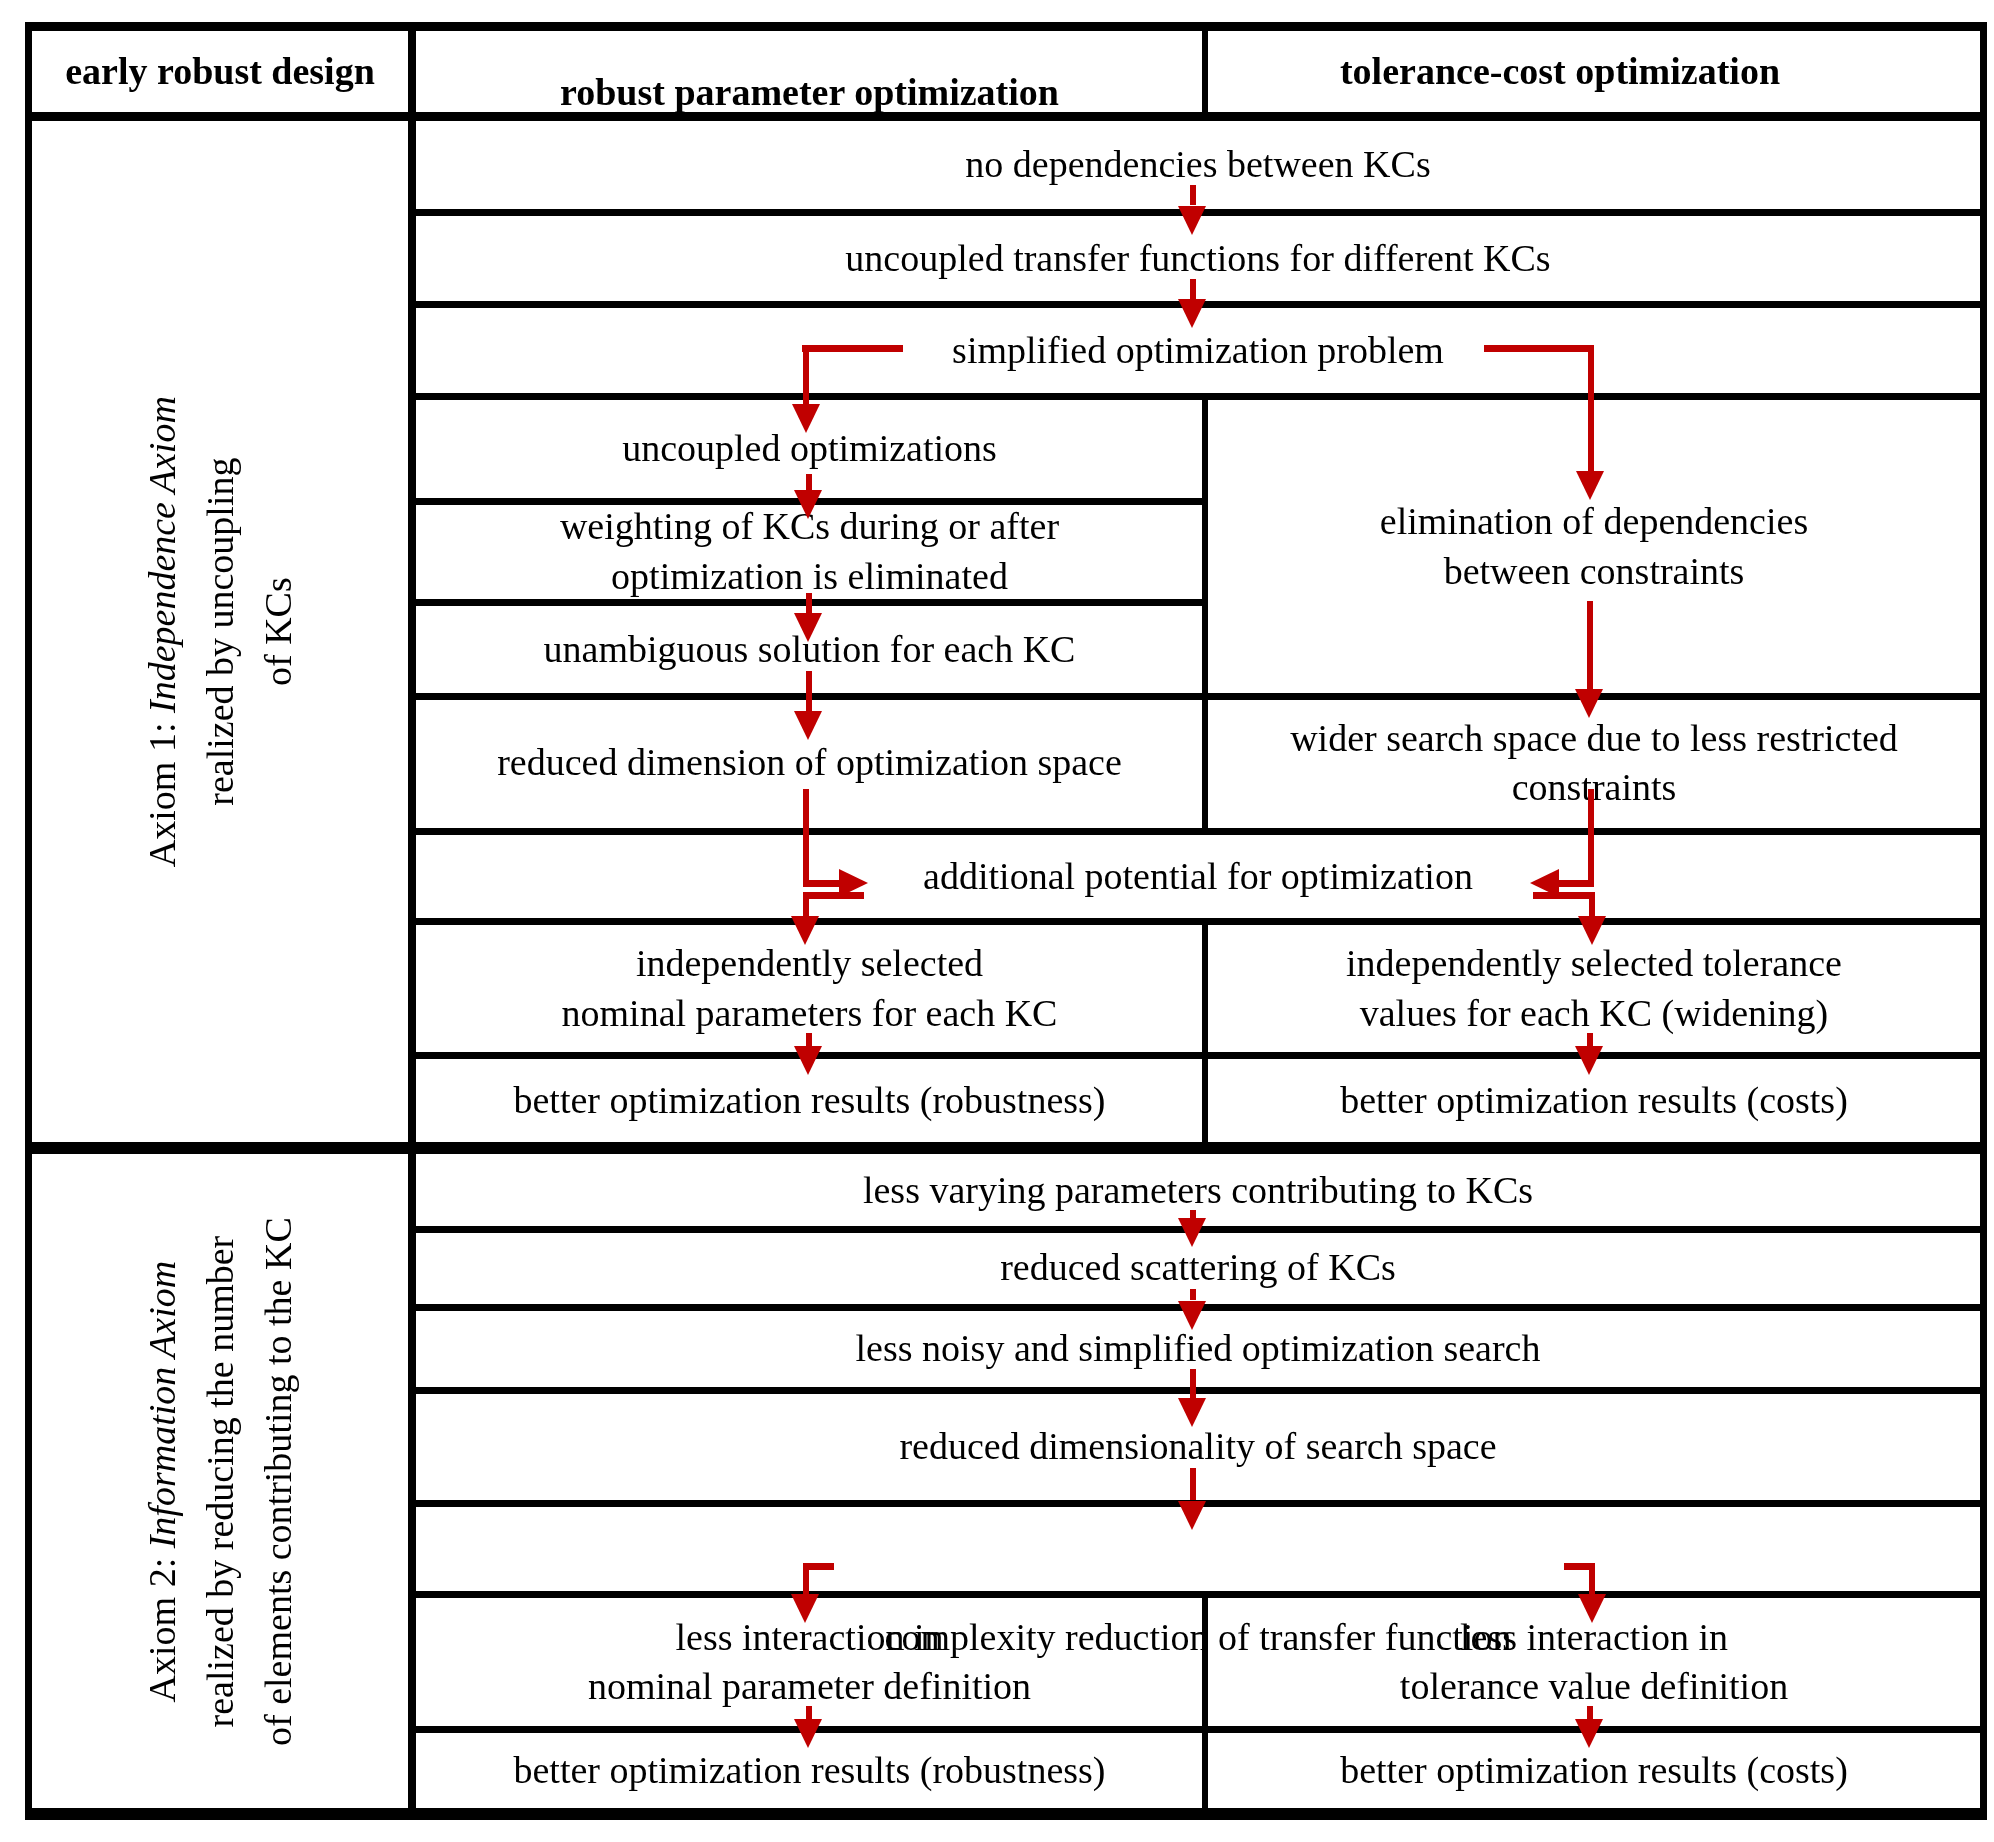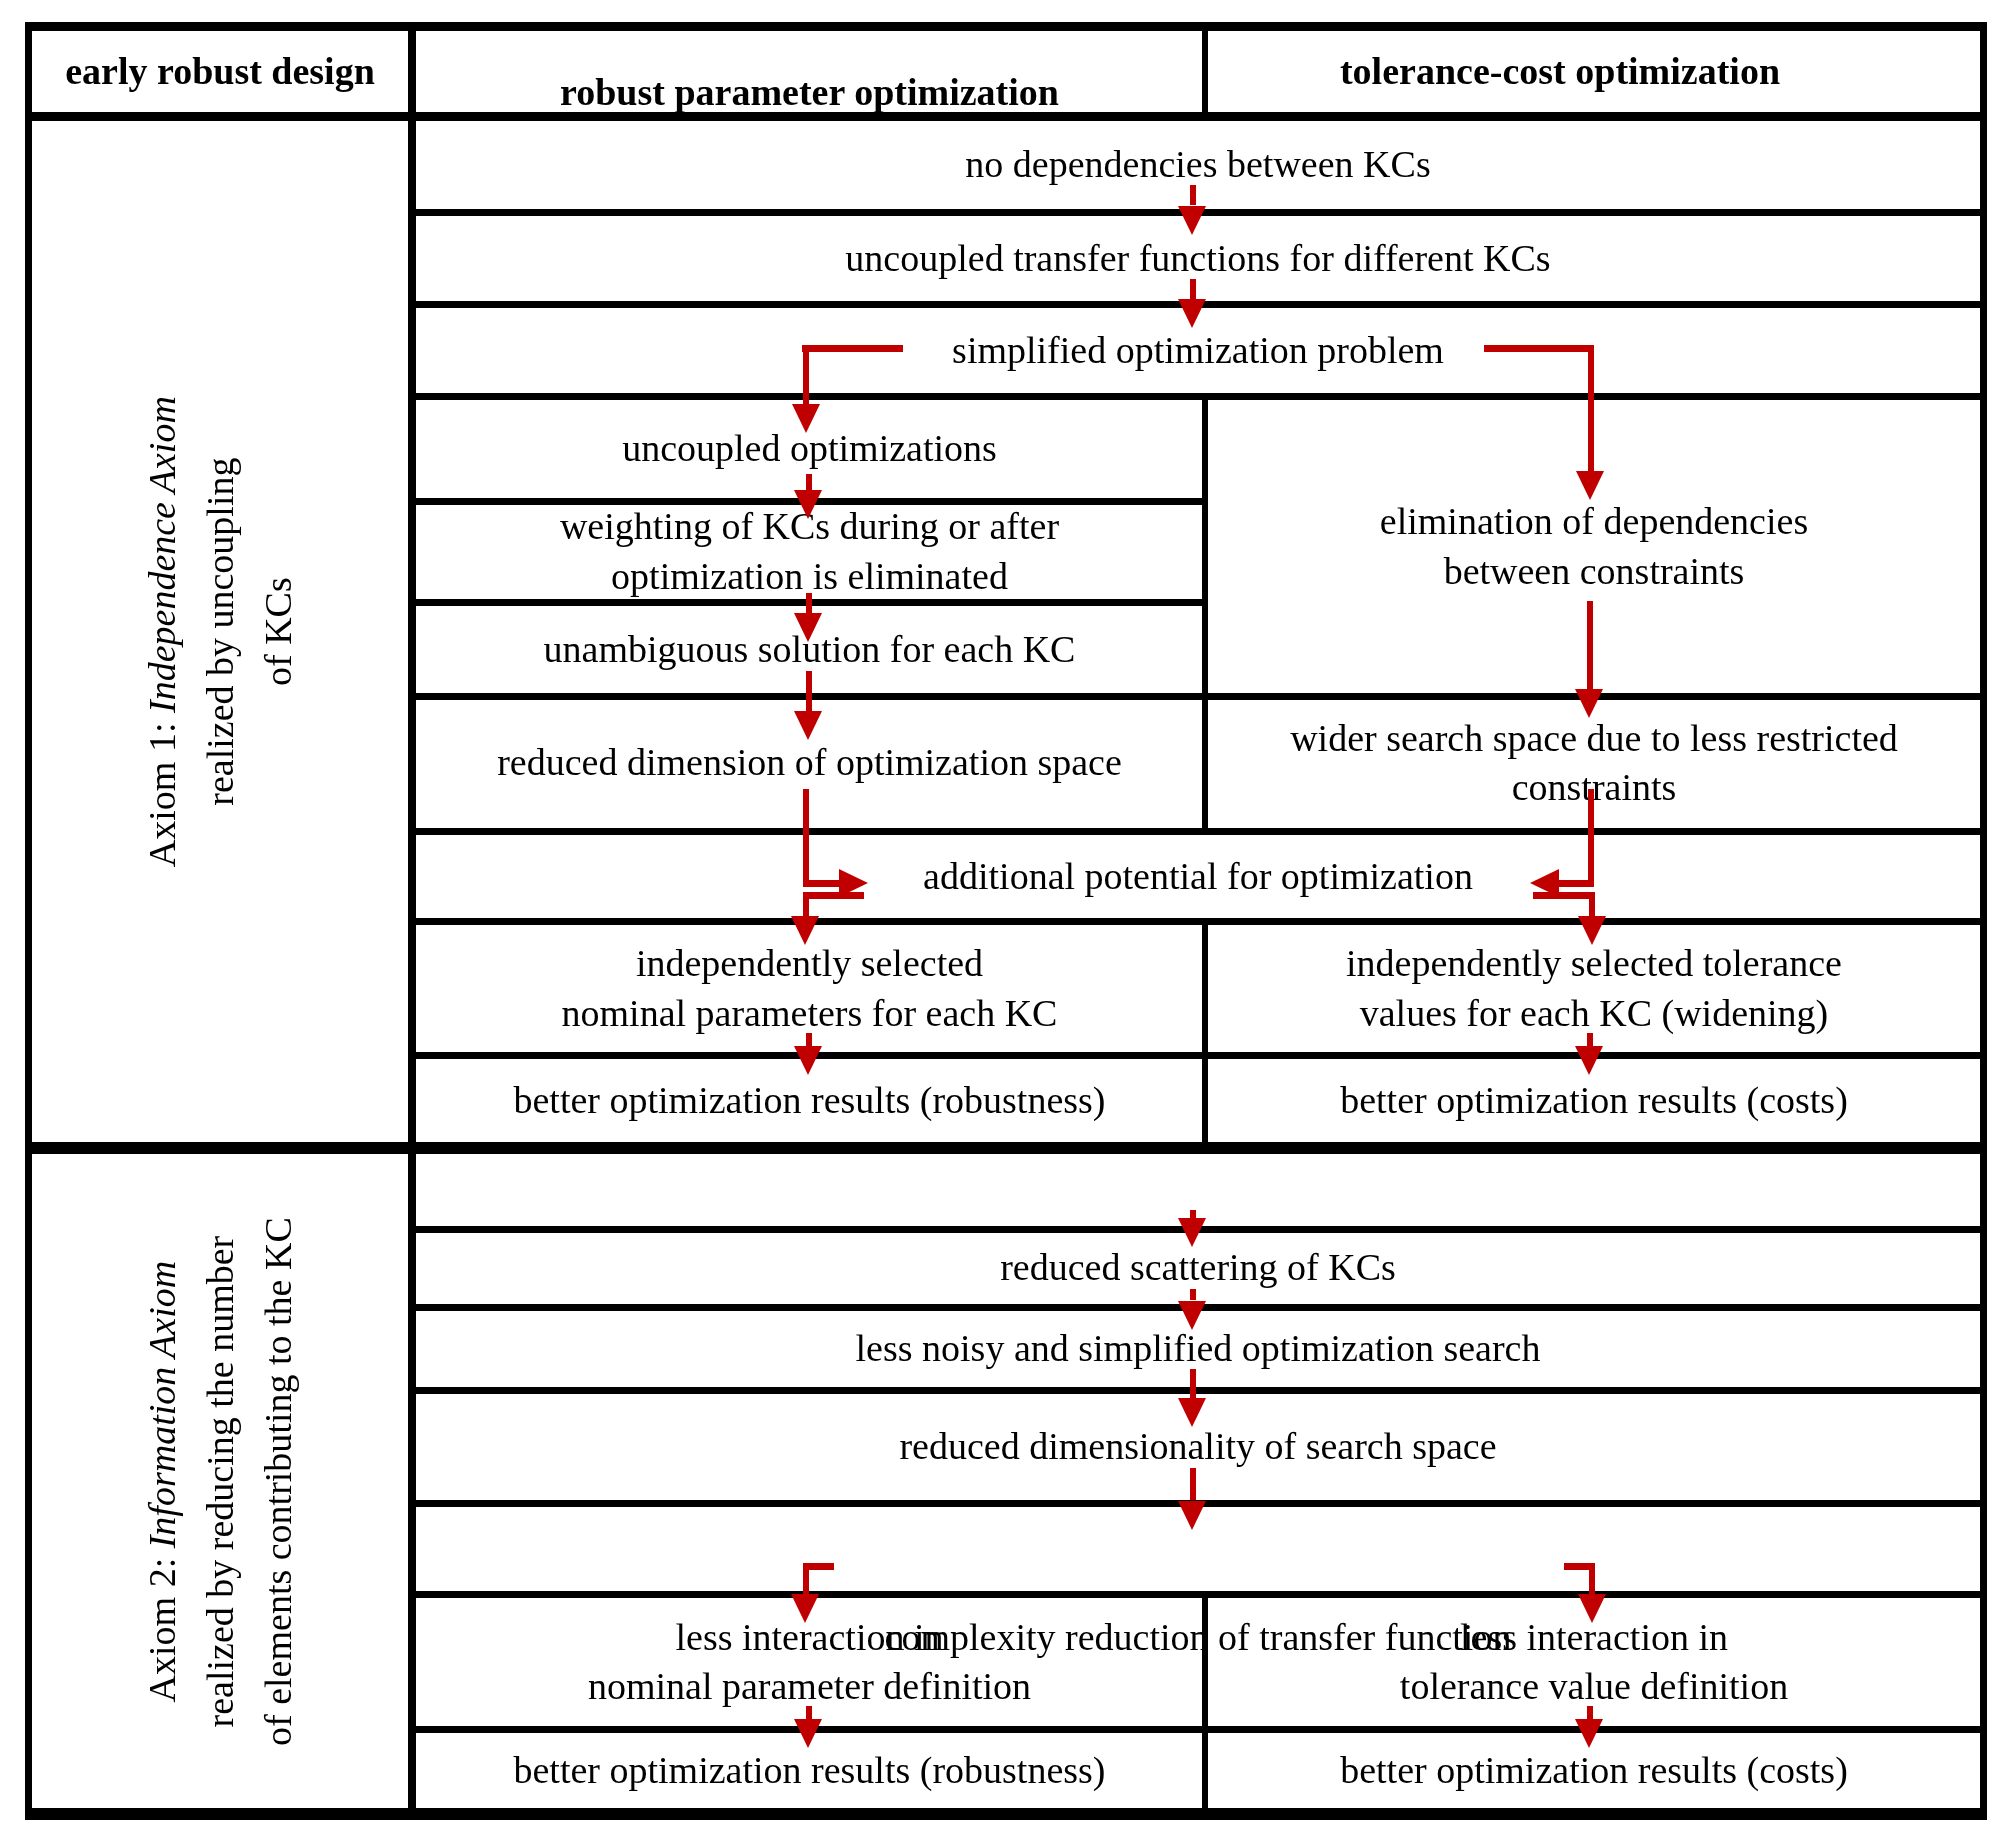--- a/index.html
+++ b/index.html
@@ -97,20 +97,21 @@
   <div class="cell" style="left:416px;top:1059px;width:787px;height:84px;">better optimization results (robustness)</div>
 
   <div class="cell" style="left:1208px;top:400px;width:772px;height:293px;">elimination of dependencies
 between constraints</div>
   <div class="cell" style="left:1208px;top:699px;width:772px;height:128px;">wider search space due to less restricted
 constraints</div>
   <div class="cell" style="left:1208px;top:925px;width:772px;height:127px;">independently selected tolerance
 values for each KC (widening)</div>
   <div class="cell" style="left:1208px;top:1059px;width:772px;height:84px;">better optimization results (costs)</div>
 
+  <div class="cell" style="left:416px;top:1155px;width:1564px;height:71px;">less varying parameters contributing to KCs</div>
   <div class="cell" style="left:416px;top:1232px;width:1564px;height:72px;">reduced scattering of KCs</div>
   <div class="cell" style="left:416px;top:1311px;width:1564px;height:75px;">less noisy and simplified optimization search</div>
   <div class="cell" style="left:416px;top:1393px;width:1564px;height:107px;">reduced dimensionality of search space</div>
   <div class="cell" style="left:416px;top:1596px;width:1564px;height:84px;">complexity reduction of transfer function</div>
 
   <div class="cell" style="left:416px;top:1598px;width:787px;height:128px;">less interaction in
 nominal parameter definition</div>
   <div class="cell" style="left:416px;top:1733px;width:787px;height:75px;">better optimization results (robustness)</div>
   <div class="cell" style="left:1208px;top:1598px;width:772px;height:128px;">less interaction in
 tolerance value definition</div>

